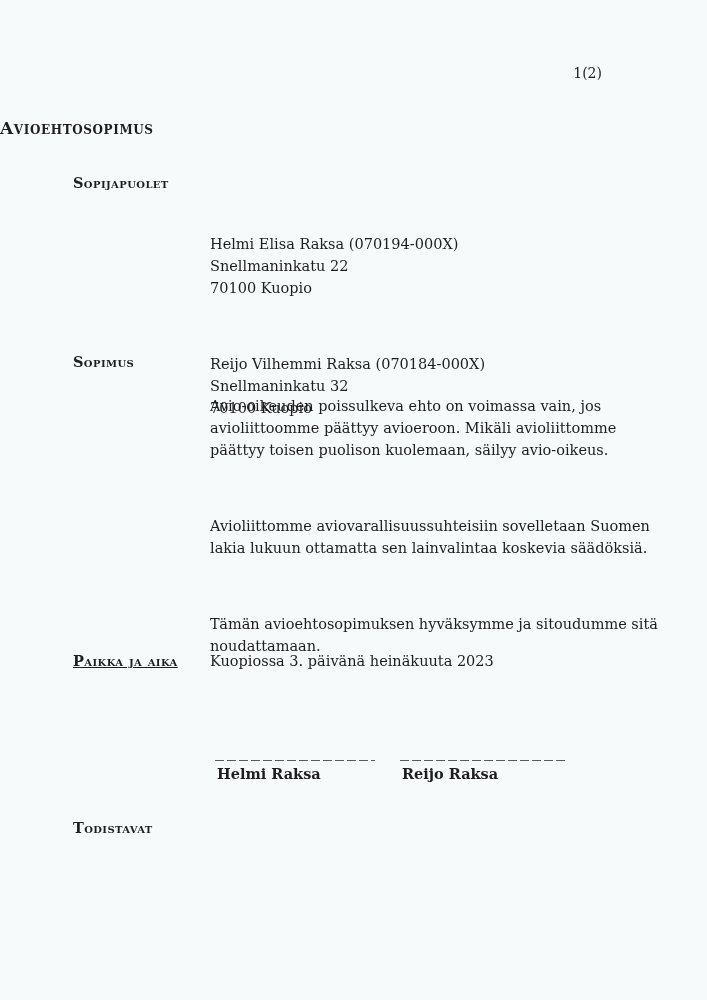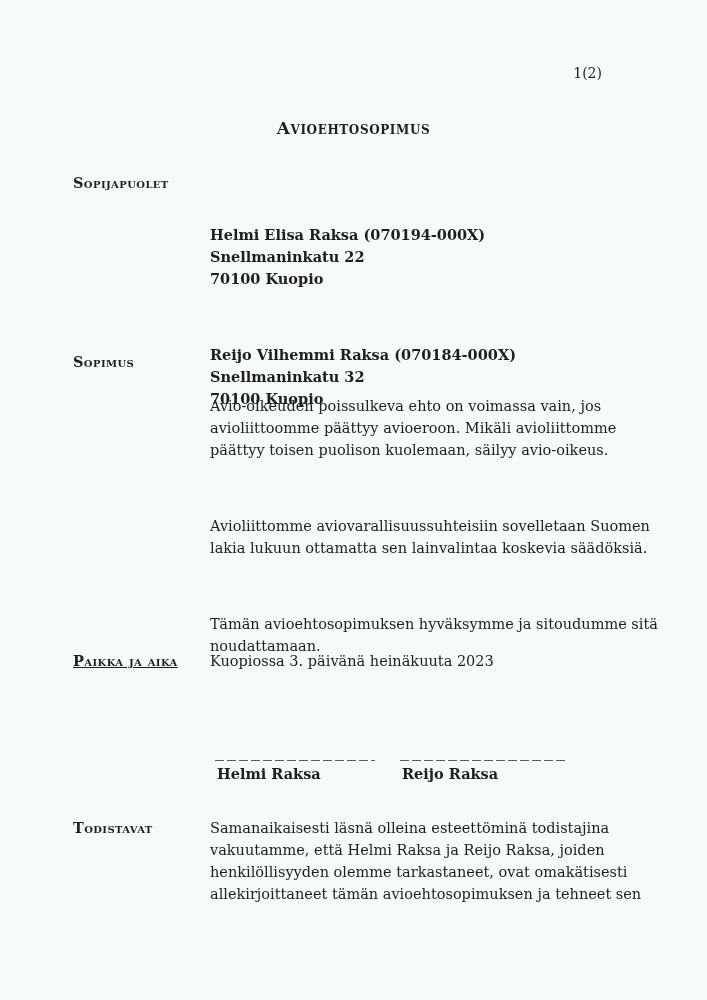--- a/index.html
+++ b/index.html
@@ -22,21 +22,20 @@
     right: 105px;
     font-size: 14px;
     margin-top: 24px;
   }
   .doc-title {
     position: absolute;
     top: 118px;
     left: 0;
     width: 100%;
     margin: 0;
-    text-align: center;
     font-size: 17px;
     font-weight: 700;
     font-variant: small-caps;
     letter-spacing: 0.6px;
   }
   .label {
     position: absolute;
     left: 73px;
     font-size: 14.5px;
     line-height: 22px;
@@ -46,21 +45,21 @@
     white-space: nowrap;
   }
   .content {
     position: absolute;
     left: 210px;
     font-size: 14.5px;
     line-height: 22px;
     white-space: pre;
   }
   .lbl-parties   { top: 172px; }
-  .parties-block { top: 180px; font-weight: bold; }
+  .parties-block { top: 189px; }
   .lbl-agreement { top: 351px; }
   .agreement-block { top: 351px; }
   .lbl-place     { top: 650px; text-decoration: underline; }
   .place-value   { top: 650px; }
   .lbl-witnesses { top: 817px; }
   .witness-block { top: 817px; }
   .para, .party { margin: 0 0 10px 0; }
   .para:last-child, .party:last-child { margin-bottom: 0; }
   .sig-line {
     position: absolute;
@@ -113,18 +112,14 @@
 
   <div class="label lbl-place">Paikka ja aika</div>
   <div class="content place-value">Kuopiossa 3. päivänä heinäkuuta 2023</div>
 
   <div class="sig-line sig-line-1"></div>
   <div class="sig-line sig-line-2"></div>
   <div class="sig-name sig-name-1">Helmi Raksa</div>
   <div class="sig-name sig-name-2">Reijo Raksa</div>
 
   <div class="label lbl-witnesses">Todistavat</div>
-  <div class="content witness-block">Samanaikaisesti läsnä olleina esteettöminä todistajina
-vakuutamme, että Helmi Raksa ja Reijo Raksa, joiden
-henkilöllisyyden olemme tarkastaneet, ovat omakätisesti
-allekirjoittaneet tämän avioehtosopimuksen ja tehneet sen</div>
 
 </div>
 
 </body></html>

